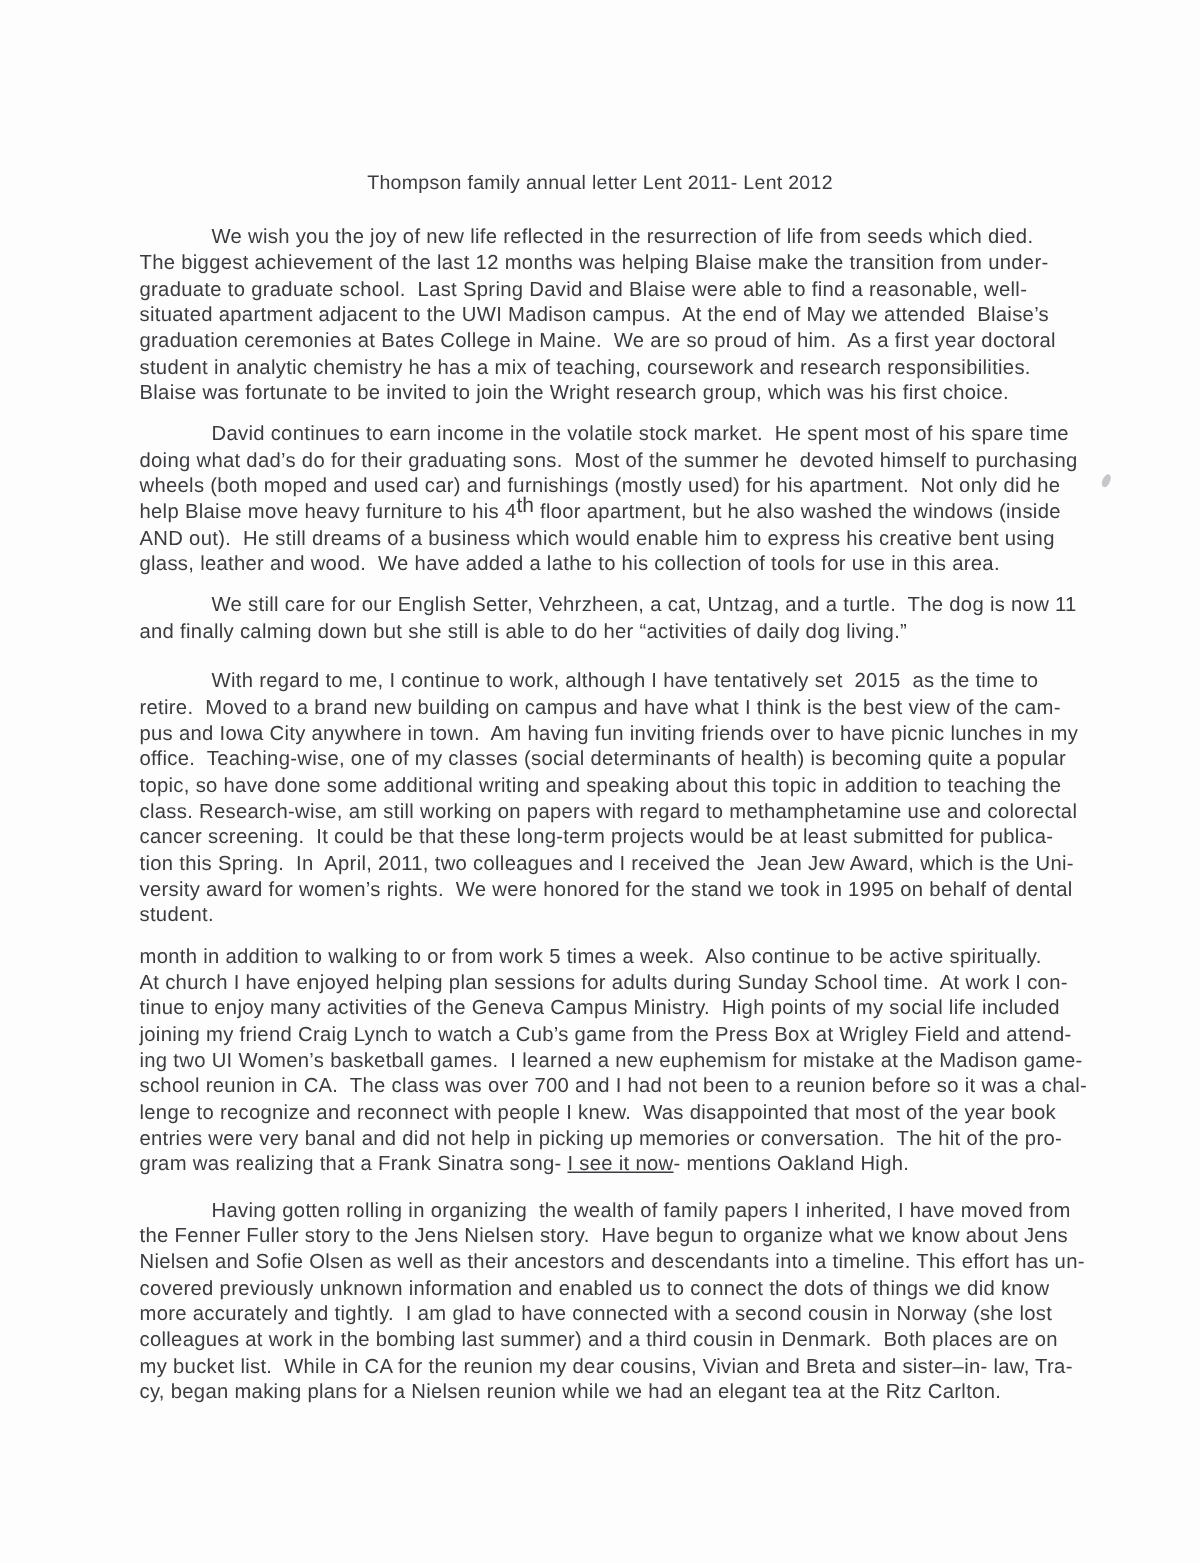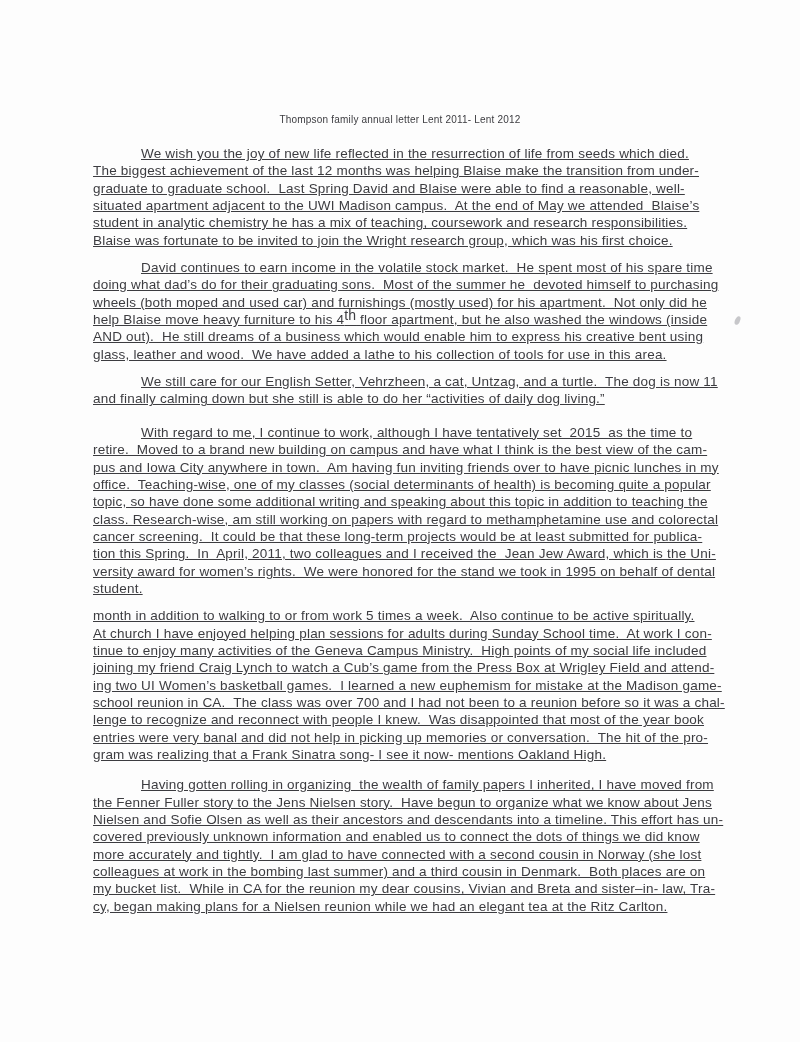--- a/index.html
+++ b/index.html
@@ -19,21 +19,21 @@
   .content {
     position: absolute;
     left: 93px;
     top: 114px;
     width: 660px;
   }
   .title {
     width: 800px;
     margin-left: -93px;
     text-align: center;
-    font-size: 10px;
+    font-size: 13px;
     letter-spacing: 0.2px;
     white-space: pre;
     margin-bottom: 20px;
   }
   .paragraph {
     margin-top: 10px;
   }
   .paragraph:first-of-type {
     margin-top: 0;
   }
@@ -41,21 +41,20 @@
     margin-top: 16px;
   }
   .paragraph.gap-med {
     margin-top: 13px;
   }
   .line {
     font-size: 13.5px;
     line-height: 17.35px;
     letter-spacing: 0.2px;
     white-space: pre;
-    text-decoration: underline;
   }
   .line.first {
     padding-left: 48px;
   }
   .line sup {
     font-size: 14px;
     line-height: 0;
     vertical-align: 4px;
     letter-spacing: 0;
   }
@@ -79,20 +78,21 @@
 
 <div class="page">
   <div class="content">
     <div class="title">Thompson family annual letter Lent 2011- Lent 2012</div>
     <div>
         <div class="paragraph">
           <div class="line first">We wish you the joy of new life reflected in the resurrection of life from seeds which died.</div>
           <div class="line">The biggest achievement of the last 12 months was helping Blaise make the transition from under-</div>
           <div class="line">graduate to graduate school.  Last Spring David and Blaise were able to find a reasonable, well-</div>
           <div class="line">situated apartment adjacent to the UWI Madison campus.  At the end of May we attended  Blaise’s</div>
+          <div class="line">graduation ceremonies at Bates College in Maine.  We are so proud of him.  As a first year doctoral</div>
           <div class="line">student in analytic chemistry he has a mix of teaching, coursework and research responsibilities.</div>
           <div class="line">Blaise was fortunate to be invited to join the Wright research group, which was his first choice.</div>
         </div>
         <div class="paragraph">
           <div class="line first">David continues to earn income in the volatile stock market.  He spent most of his spare time</div>
           <div class="line">doing what dad’s do for their graduating sons.  Most of the summer he  devoted himself to purchasing</div>
           <div class="line">wheels (both moped and used car) and furnishings (mostly used) for his apartment.  Not only did he</div>
           <div class="line">help Blaise move heavy furniture to his 4<sup>th</sup> floor apartment, but he also washed the windows (inside</div>
           <div class="line">AND out).  He still dreams of a business which would enable him to express his creative bent using</div>
           <div class="line">glass, leather and wood.  We have added a lathe to his collection of tools for use in this area.</div>

